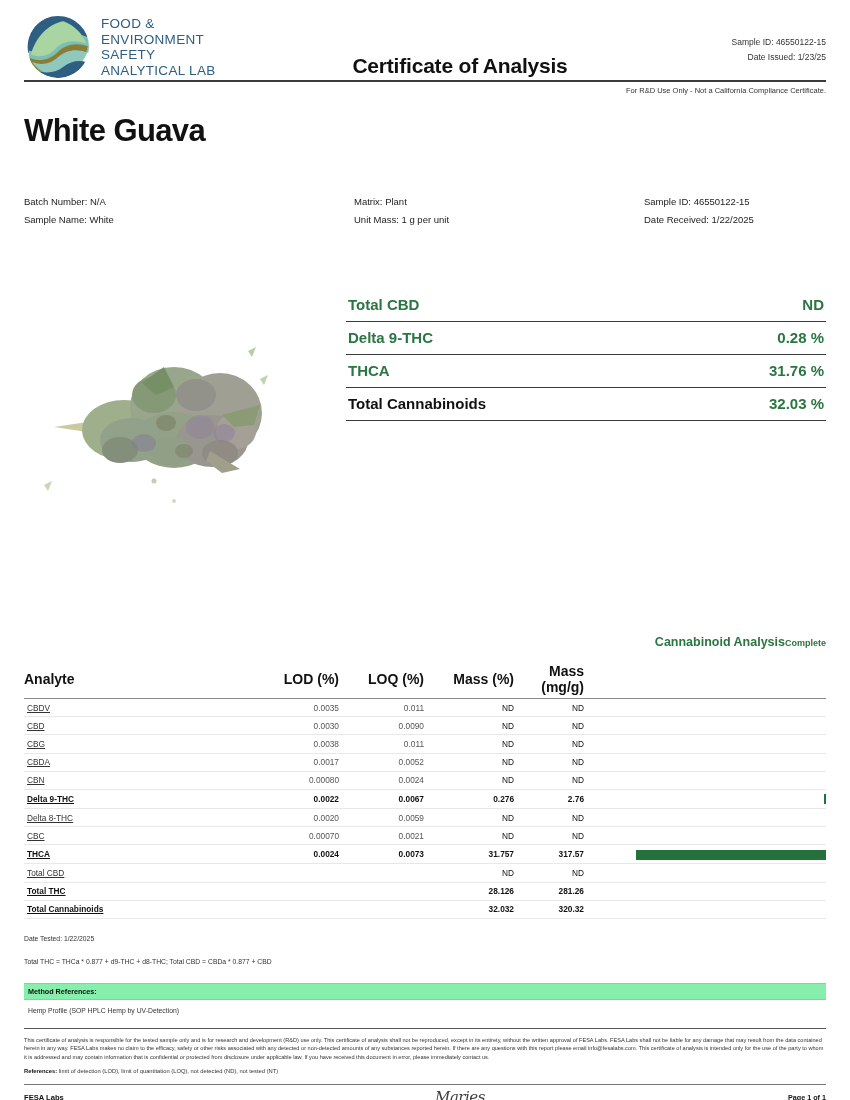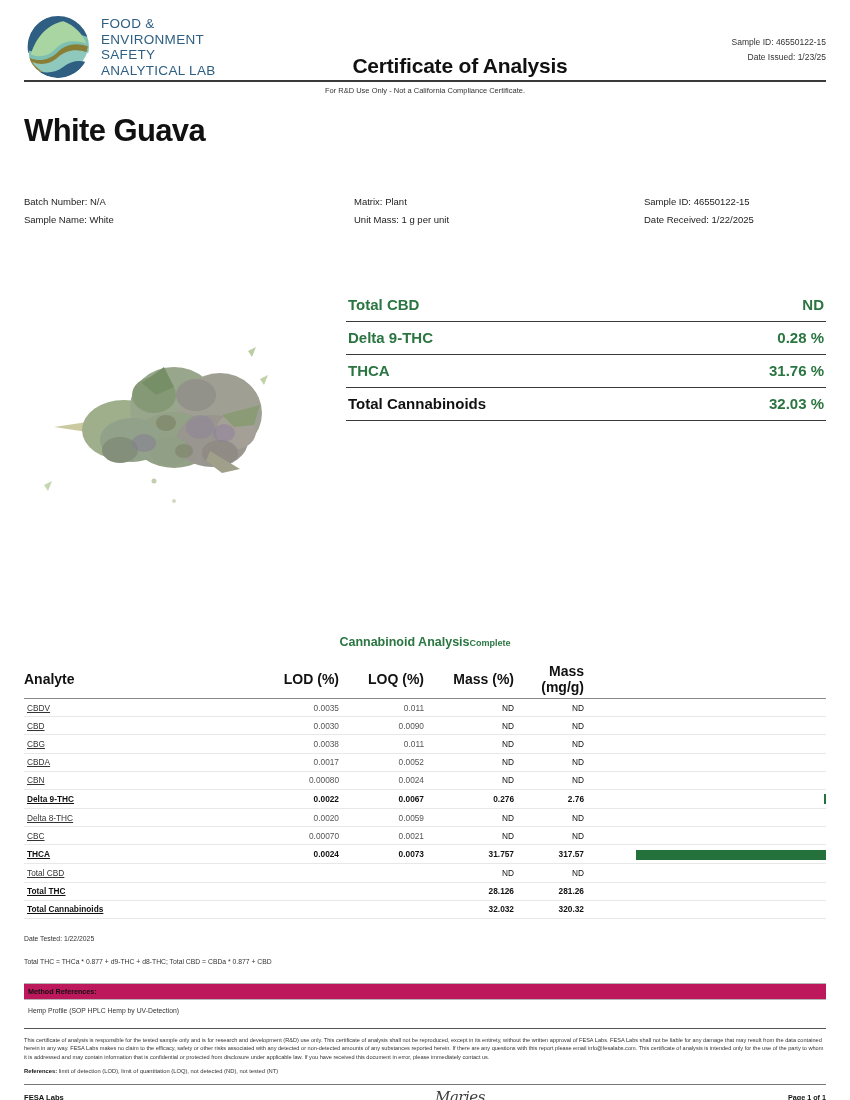--- a/index.html
+++ b/index.html
@@ -20,21 +20,21 @@
     font-size: 13.5px; line-height: 15.5px; font-weight: 400;
     color: #2e5f82; letter-spacing: 0.3px;
   }
   .title-wrap { flex: 1; text-align: center; padding-top: 38px; }
   .doc-title { font-size: 21px; font-weight: bold; color: #111; letter-spacing: -0.2px; }
   .header-meta {
     width: 230px; flex: 0 0 230px; text-align: right;
     font-size: 8.5px; line-height: 15px; color: #333; padding-top: 6px;
   }
   .rule-dark { border-top: 2px solid #3a3a3a; margin: 0 0 0 0; }
-  .subtitle { text-align: center; font-size: 7.5px; color: #333; padding: 4px 0 0 0; }
+  .subtitle { text-align: right; font-size: 7.5px; color: #333; padding: 4px 0 0 0; }
 
   
   .product-title {
     font-size: 31px; font-weight: bold; color: #111;
     letter-spacing: -0.6px; margin-top: 18px;
   }
 
   
   .sample-info { display: flex; margin-top: 44px; font-size: 9.5px; line-height: 18px; color: #222; }
   .si-col { flex: 0 0 auto; }
@@ -49,21 +49,21 @@
   .sum-row {
     display: flex; justify-content: space-between; align-items: baseline;
     border-bottom: 1.6px solid #3a3a3a; padding: 7px 2px 8px 2px;
   }
   .sum-label { font-size: 15px; font-weight: bold; color: #2a7541; }
   .sum-label.black { color: #111; }
   .sum-value { font-size: 15px; font-weight: bold; color: #2a7541; }
 
   
   .analysis { margin-top: 30px; }
-  .an-head { display: flex; justify-content: center; align-items: baseline; }
+  .an-head { display: flex; justify-content: flex-end; align-items: baseline; }
   .an-title { font-size: 12.5px; font-weight: bold; color: #2a7541; }
   .an-status { font-size: 9px; font-weight: bold; color: #2a7541; }
 
   table.results { width: 100%; border-collapse: collapse; margin-top: 14px; }
   table.results th {
     font-size: 14px; font-weight: bold; color: #111; text-align: right;
     padding: 0 0 3px 0; border-bottom: 1.4px solid #8a8a8a;
   }
   table.results th.analyte { text-align: left; }
   table.results td {
@@ -79,21 +79,21 @@
   col.c-loq     { width: 85px; }
   col.c-massp   { width: 90px; }
   col.c-massmg  { width: 70px; }
   col.c-bar     { width: 242px; }
   td.barcell { padding-left: 9px; text-align: left; }
   .bar { display: inline-block; height: 10px; background: #24713c; vertical-align: middle; }
 
   
   .notes { margin-top: 13px; font-size: 6.8px; line-height: 14px; color: #333; }
   .method-head {
-    margin-top: 14px; background: #be185d; border-top: 1px solid #b5b5b5;
+    margin-top: 14px; background: #86efac; border-top: 1px solid #b5b5b5;
     border-bottom: 1px solid #b5b5b5; font-size: 7.2px; font-weight: bold;
     color: #111; padding: 3px 4px;
   }
   .method-body { font-size: 6.8px; color: #333; padding: 7px 4px 0 4px; }
 
   .disclaimer {
     margin-top: 14px; border-top: 1.4px solid #555; padding-top: 7px;
     font-size: 5.6px; line-height: 8.6px; color: #333; text-align: left;
   }
   .refs { margin-top: 6px; font-size: 5.8px; color: #333; }

